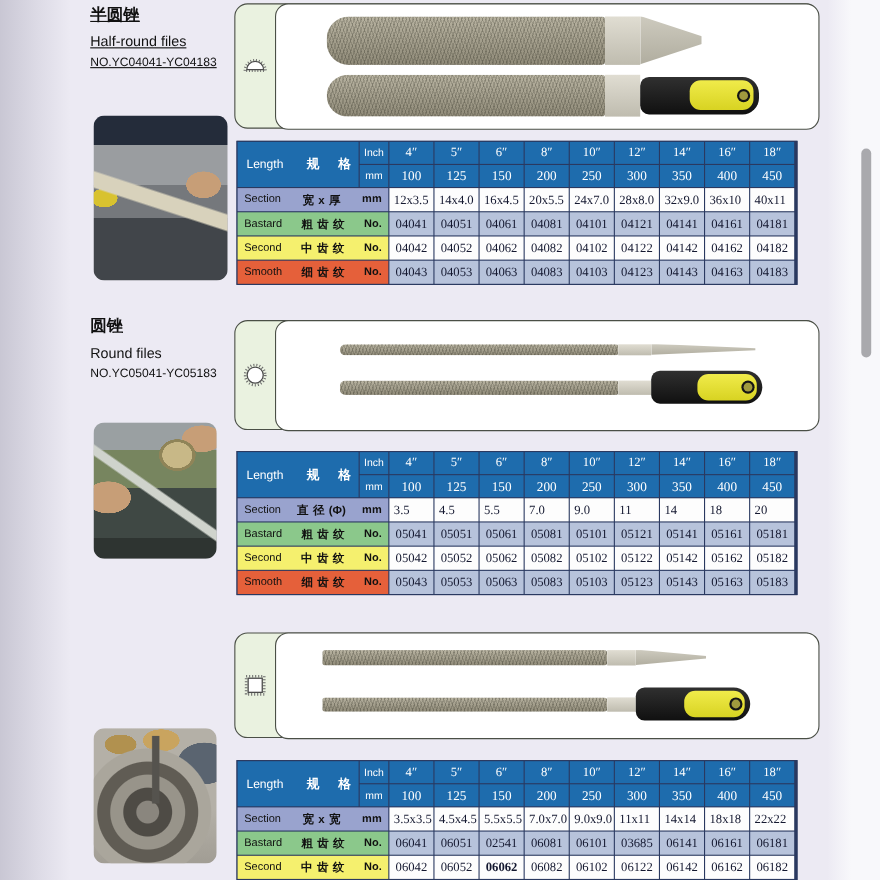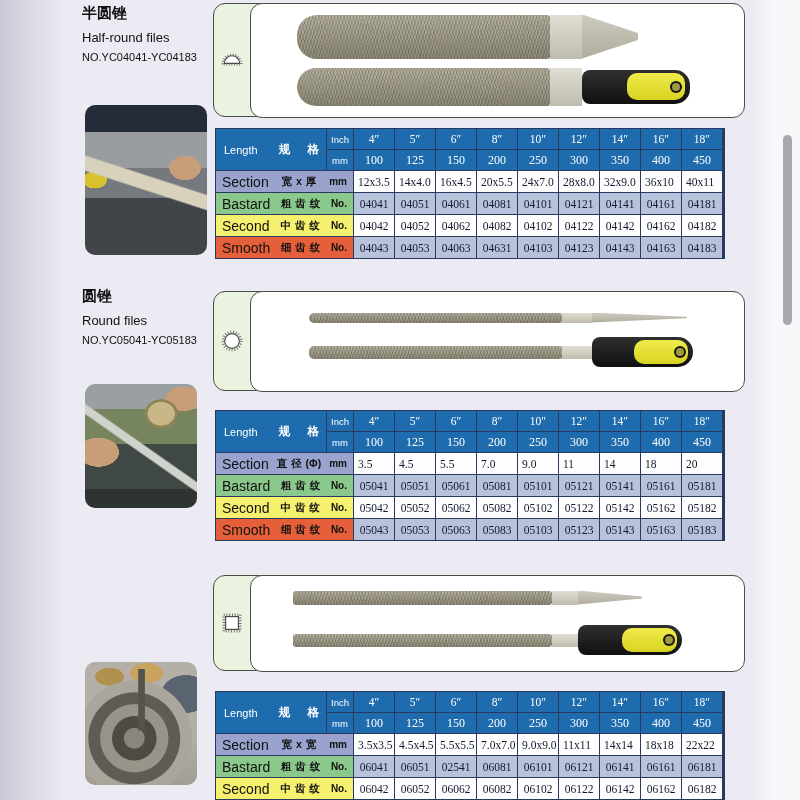--- a/index.html
+++ b/index.html
@@ -11,21 +11,21 @@
   .right-band{position:absolute;left:752px;top:0;width:48px;height:800px;
     background:linear-gradient(90deg,#eceaf3,#f8f8fb 45%);}
   .scrollbar{position:absolute;left:783px;top:135px;width:9px;height:190px;
     border-radius:5px;background:#a9a9ad;}
 
   .section{position:absolute;left:0;width:800px;}
   .s0{top:0;height:285px;} .s1{top:285px;height:283px;} .s2{top:568px;height:232px;}
 
   
   .info{position:absolute;left:82px;width:132px;}
-  .s0 .info{top:4px;} .s1 .info{top:2px;} .s2 .info{top:9px;}
+  .s0 .info{top:4px;text-decoration:underline;} .s1 .info{top:2px;} .s2 .info{top:9px;}
   .title-cn{font-size:15px;font-weight:bold;}
   .title-en{font-size:13px;margin-top:7px;}
   .title-no{font-size:11px;margin-top:6px;white-space:nowrap;}
 
   .photo{position:absolute;left:85px;width:122px;border-radius:10px;}
   .s0 .photo{top:105px;height:150px;}
   .s1 .photo{top:99px;height:124px;width:112px;}
   .s2 .photo{top:94px;height:123px;width:112px;}
   .p0{background:
     linear-gradient(18deg, rgba(0,0,0,0) 44%, #d8d2bc 45% 52%, rgba(0,0,0,0) 53%),
@@ -101,21 +101,21 @@
 
   .cell{display:flex;align-items:center;justify-content:center;overflow:hidden;}
   .h{background:#1e6cad;color:#fff;}
   .corner{justify-content:space-between;padding:0 7px 0 8px;font-size:11px;}
   .cn-h{font-weight:bold;word-spacing:14px;font-size:11.5px;}
   .unitc{font-size:9.5px;}
   .col-inch{font-family:"Liberation Serif",serif;font-size:11.5px;}
   .col-mm{font-family:"Liberation Serif",serif;font-size:12px;}
 
   .lbl{justify-content:space-between;padding:0 6px;color:#111;}
-  .lbl .en{font-size:14px;}
+  .lbl .en{font-size:10px;}
   .lbl .cn{font-size:10.5px;font-weight:bold;word-spacing:1px;}
   .lbl .un{font-size:10px;font-weight:bold;}
   .row-section{background:#99a3ce;}
   .row-bastard{background:#8bc88b;}
   .row-second{background:#f5f06e;}
   .row-smooth{background:#e5603a;}
 
   .val{font-family:"Liberation Serif",serif;font-size:11.5px;color:#141830;background:#fdfdfd;}
   .val.blue{background:#b7c3db;}
   .val.sec{justify-content:flex-start;padding-left:4px;}
@@ -224,21 +224,21 @@
         <div class="cell val" style="grid-area: 5 / 10;">04162</div>
         <div class="cell val" style="grid-area: 5 / 11;">04182</div>
         <div class="cell lbl row-smooth" style="grid-area: 6 / 1 / 7 / 3;">
           <span class="en">Smooth</span>
           <span class="cn">细 齿 纹</span>
           <span class="un">No.</span>
         </div>
         <div class="cell val blue" style="grid-area: 6 / 3;">04043</div>
         <div class="cell val blue" style="grid-area: 6 / 4;">04053</div>
         <div class="cell val blue" style="grid-area: 6 / 5;">04063</div>
-        <div class="cell val blue" style="grid-area: 6 / 6;">04631</div>
+        <div class="cell val blue" style="grid-area: 6 / 6;">04083</div>
         <div class="cell val blue" style="grid-area: 6 / 7;">04103</div>
         <div class="cell val blue" style="grid-area: 6 / 8;">04123</div>
         <div class="cell val blue" style="grid-area: 6 / 9;">04143</div>
         <div class="cell val blue" style="grid-area: 6 / 10;">04163</div>
         <div class="cell val blue" style="grid-area: 6 / 11;">04183</div>
       </div>
     </div>
     <div class="section s1">
       <div class="info">
         <div class="title-cn">圆锉</div>
@@ -419,32 +419,32 @@
         <div class="cell lbl row-bastard" style="grid-area: 4 / 1 / 5 / 3;">
           <span class="en">Bastard</span>
           <span class="cn">粗 齿 纹</span>
           <span class="un">No.</span>
         </div>
         <div class="cell val blue" style="grid-area: 4 / 3;">06041</div>
         <div class="cell val blue" style="grid-area: 4 / 4;">06051</div>
         <div class="cell val blue" style="grid-area: 4 / 5;">02541</div>
         <div class="cell val blue" style="grid-area: 4 / 6;">06081</div>
         <div class="cell val blue" style="grid-area: 4 / 7;">06101</div>
-        <div class="cell val blue" style="grid-area: 4 / 8;">06121</div>
+        <div class="cell val blue" style="grid-area: 4 / 8;">03685</div>
         <div class="cell val blue" style="grid-area: 4 / 9;">06141</div>
         <div class="cell val blue" style="grid-area: 4 / 10;">06161</div>
         <div class="cell val blue" style="grid-area: 4 / 11;">06181</div>
         <div class="cell lbl row-second" style="grid-area: 5 / 1 / 6 / 3;">
           <span class="en">Second</span>
           <span class="cn">中 齿 纹</span>
           <span class="un">No.</span>
         </div>
         <div class="cell val" style="grid-area: 5 / 3;">06042</div>
         <div class="cell val" style="grid-area: 5 / 4;">06052</div>
-        <div class="cell val" style="grid-area: 5 / 5;">06062</div>
+        <div class="cell val" style="grid-area: 5 / 5; font-weight: bold;">06062</div>
         <div class="cell val" style="grid-area: 5 / 6;">06082</div>
         <div class="cell val" style="grid-area: 5 / 7;">06102</div>
         <div class="cell val" style="grid-area: 5 / 8;">06122</div>
         <div class="cell val" style="grid-area: 5 / 9;">06142</div>
         <div class="cell val" style="grid-area: 5 / 10;">06162</div>
         <div class="cell val" style="grid-area: 5 / 11;">06182</div>
       </div>
     </div>
   </div>
 <div class="scrollbar"></div>

